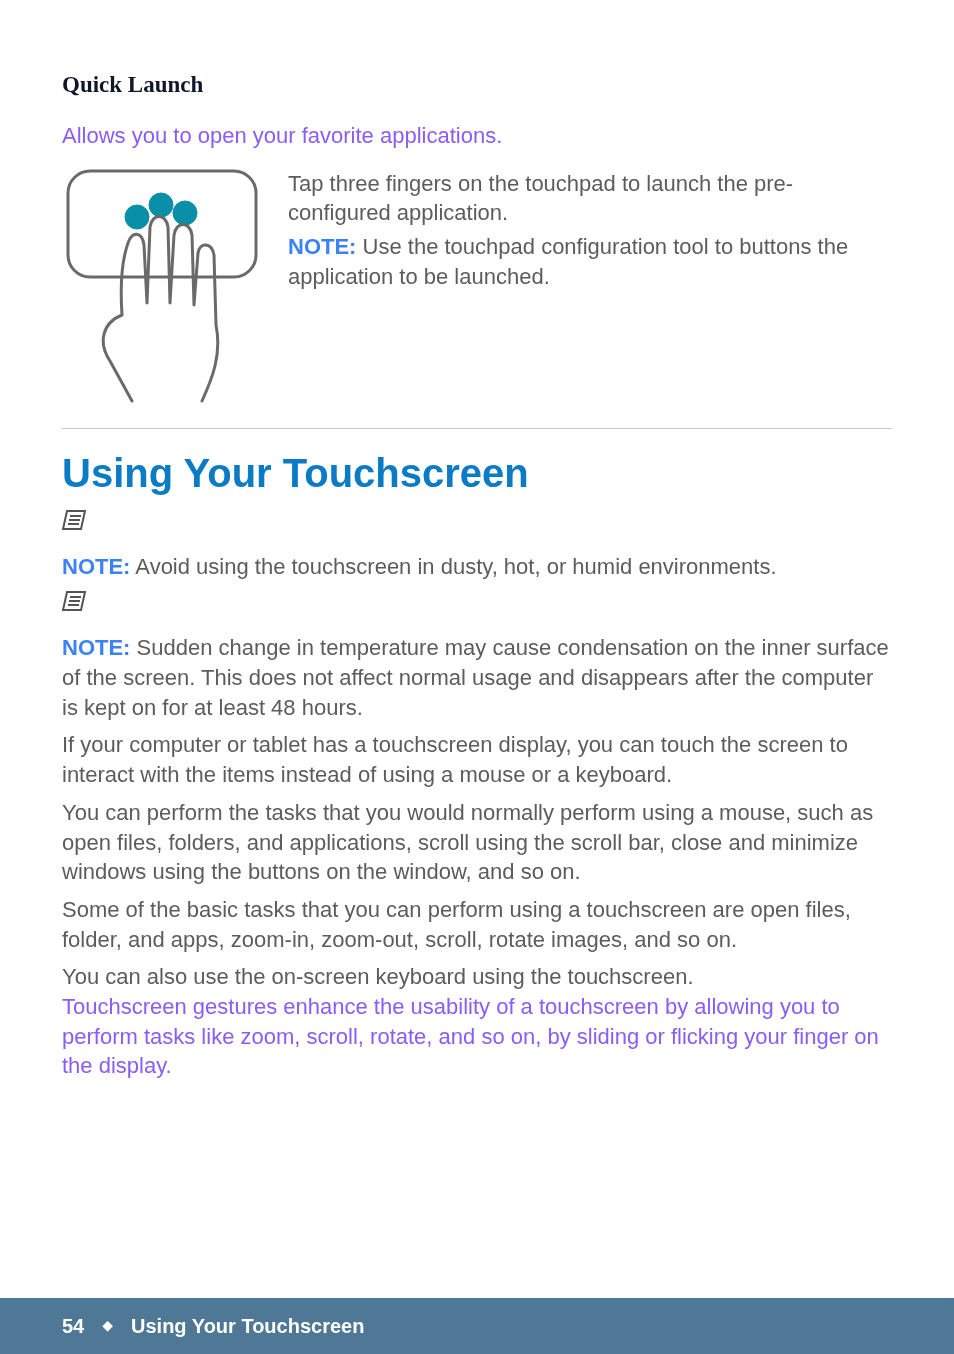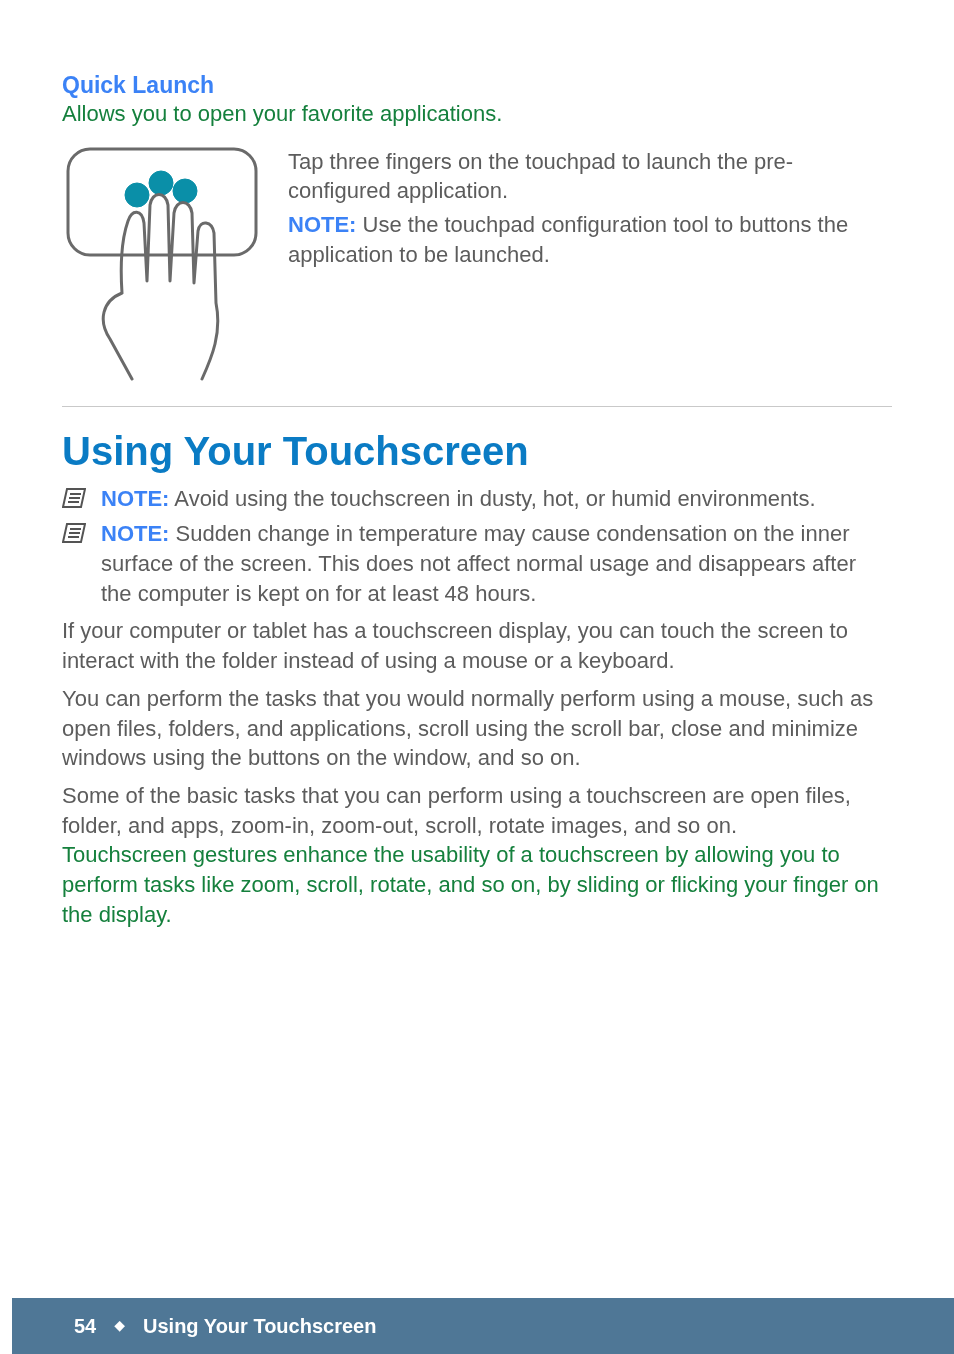--- a/index.html
+++ b/index.html
@@ -7,29 +7,30 @@
   body {
     font-family: "Segoe UI", "Helvetica Neue", Arial, sans-serif;
     background: #fff;
     color: #5c5c5c;
     position: relative;
   }
   .page {
     padding: 72px 62px 0 62px;
   }
   .h4 {
-    color: #3b82f6;
+    color: #0f172a;
     font-size: 23px;
     font-weight: 600;
-    margin-bottom: 0;
+    margin-bottom: 23px;
+    font-family: Liberation Serif, serif;
   }
   .body-text {
     font-size: 22px;
     line-height: 1.35;
-    color: #15803d;
+    color: #8b5cf6;
     margin-bottom: 6px;
   }
   .quick-launch-row {
     display: flex;
     gap: 26px;
     margin-top: 14px;
     padding-bottom: 19px;
     border-bottom: 1px solid #c9c9c9;
     margin-bottom: 22px;
   }
@@ -44,22 +45,23 @@
   .gesture-text p { font-size: 22px; line-height: 1.35; color:#5c5c5c; margin-bottom:4px;}
   .bold { font-weight: 700; color:#3b82f6; }
   .h1 {
     color: #0a7bc4;
     font-size: 40px;
     font-weight: 600;
     margin-bottom: 10px;
   }
   .note-row {
     display: flex;
-    gap: 11px;
+    gap: 18px;
     margin-bottom: 6px;
+    flex-direction: column;
   }
   .note-icon-wrap {
     flex: 0 0 28px;
     padding-top: 4px;
   }
   .note-icon {
     width: 24px; height: 20px;
     display:block;
   }
   .note-body {
@@ -76,21 +78,21 @@
   }
   .h3 {
     color: #0a7bc4;
     font-size: 27px;
     font-weight: 600;
     margin-top: 26px;
     margin-bottom: 14px;
   }
   .footer {
     position: absolute;
-    left: 12px; right: 0; bottom: 0;
+    left: 0; right: 0; bottom: 0;
     height: 56px;
     background: #4f7796;
     color: #fff;
     display: flex;
     align-items: center;
     padding-left: 62px;
     font-size: 20px;
   }
   .footer .pagenum { font-weight: 600; margin-right: 18px; }
   .footer .diamond { margin-right: 18px; font-size: 14px; position: relative; top:-1px;}
@@ -157,23 +159,24 @@
           <line x1="8" y1="6" x2="19" y2="6" stroke="#545454" stroke-width="2"></line>
           <line x1="7" y1="10" x2="18" y2="10" stroke="#545454" stroke-width="2"></line>
           <line x1="6" y1="14" x2="17" y2="14" stroke="#545454" stroke-width="2"></line>
         </svg>
     </div>
     <div class="note-body">
       <span class="bold">NOTE:</span><span> Sudden change in temperature may cause condensation on the inner surface of the screen. This does not affect normal usage and disappears after the computer is kept on for at least 48 hours.</span>
     </div>
   </div>
 
-  <div class="para">If your computer or tablet has a touchscreen display, you can touch the screen to interact with the folder instead of using a mouse or a keyboard.</div>
+  <div class="para">If your computer or tablet has a touchscreen display, you can touch the screen to interact with the items instead of using a mouse or a keyboard.</div>
   <div class="para">You can perform the tasks that you would normally perform using a mouse, such as open files, folders, and applications, scroll using the scroll bar, close and minimize windows using the buttons on the window, and so on.</div>
   <div class="para">Some of the basic tasks that you can perform using a touchscreen are open files, folder, and apps, zoom-in, zoom-out, scroll, rotate images, and so on.</div>
+  <div class="para">You can also use the on-screen keyboard using the touchscreen.</div>
 
   <div class="body-text" style="margin-bottom:6px;">Touchscreen gestures enhance the usability of a touchscreen by allowing you to perform tasks like zoom, scroll, rotate, and so on, by sliding or flicking your finger on the display.</div>
 
 
 </div>
 
 <div class="footer">
   <span class="pagenum">54</span>
   <span class="diamond">◆</span>
   <span class="title">Using Your Touchscreen</span>

